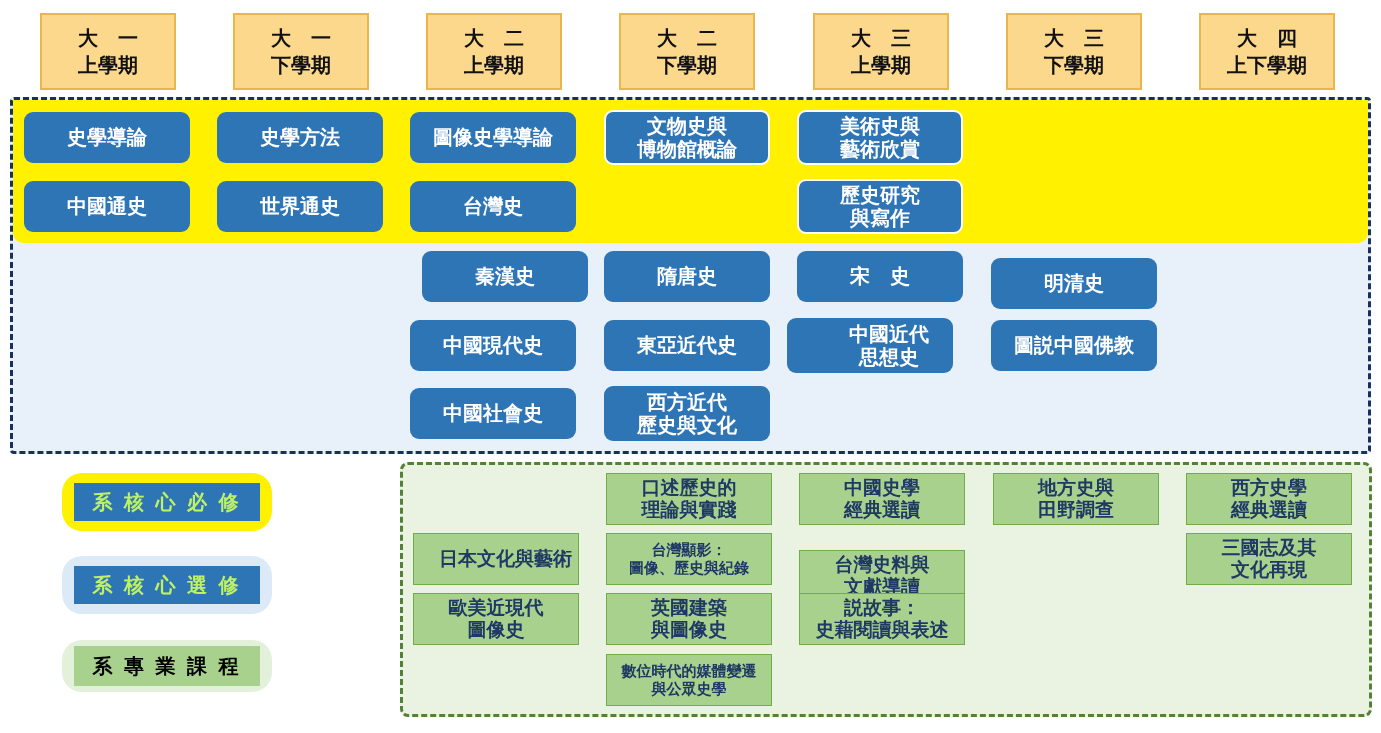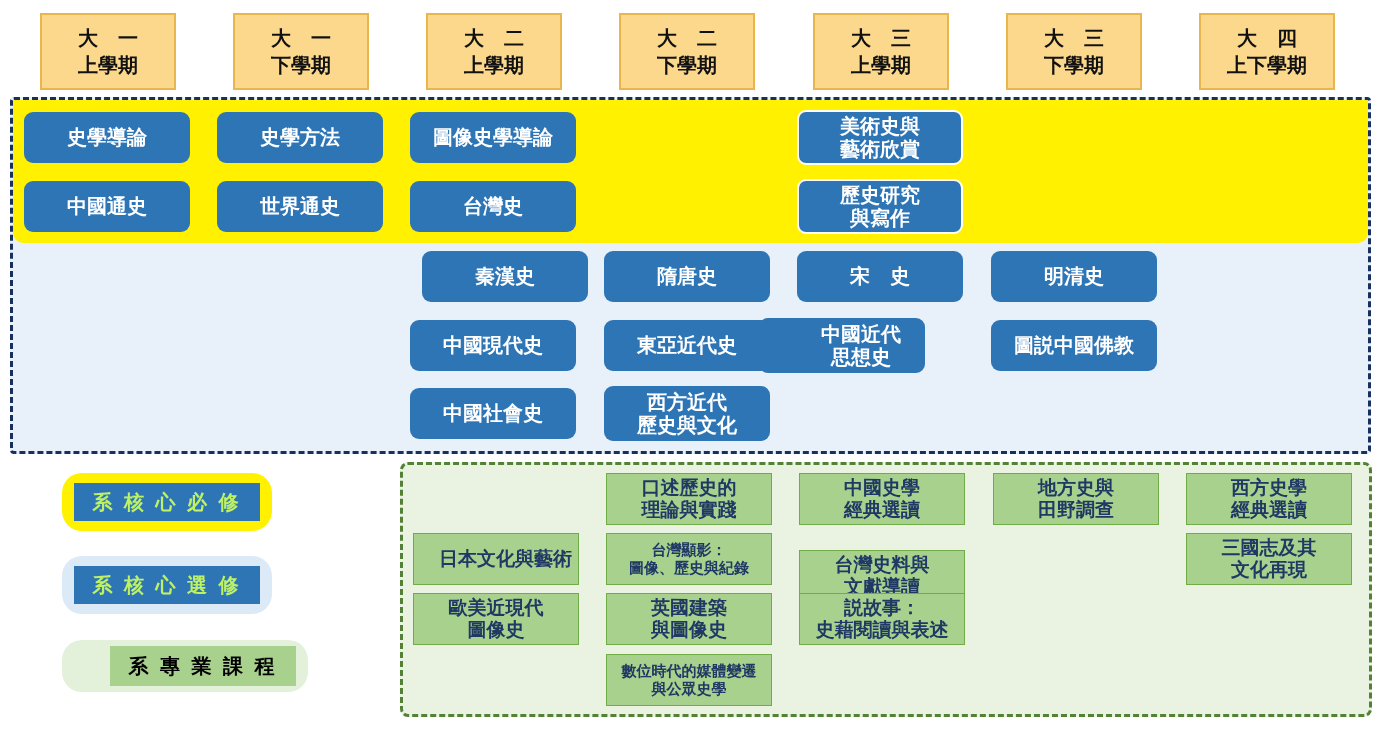--- a/index.html
+++ b/index.html
@@ -83,35 +83,37 @@
 下學期</div>
   <div class="hdr" style="left:1199px; top:13px;">大　四
 上下學期</div>
 
   <div class="zone-core"></div>
   <div class="band-yellow"></div>
 
   <div class="cb" style="left:24px;  top:112px;">史學導論</div>
   <div class="cb" style="left:217px; top:112px;">史學方法</div>
   <div class="cb" style="left:410px; top:112px;">圖像史學導論</div>
+  <div class="cb tl wb" style="left:604px; top:110px;">文物史與
+博物館概論</div>
   <div class="cb tl wb" style="left:797px; top:110px;">美術史與
 藝術欣賞</div>
   <div class="cb" style="left:24px;  top:181px;">中國通史</div>
   <div class="cb" style="left:217px; top:181px;">世界通史</div>
   <div class="cb" style="left:410px; top:181px;">台灣史</div>
   <div class="cb tl wb" style="left:797px; top:179px;">歷史研究
 與寫作</div>
 
   <div class="cb" style="left:410px; top:251px;margin-left:12px;">秦漢史</div>
   <div class="cb" style="left:604px; top:251px;">隋唐史</div>
   <div class="cb" style="left:797px; top:251px;">宋　史</div>
-  <div class="cb" style="left:991px; top:251px;">明清史</div>
+  <div class="cb" style="left:991px; top:258px;">明清史</div>
   <div class="cb" style="left:410px; top:320px;">中國現代史</div>
   <div class="cb" style="left:604px; top:320px;">東亞近代史</div>
-  <div class="cb tl" style="left:759px; top:318px;padding-left:38px;">中國近代
+  <div class="cb tl" style="left:787px; top:318px;padding-left:38px;">中國近代
 思想史</div>
   <div class="cb" style="left:991px; top:320px;">圖説中國佛教</div>
   <div class="cb" style="left:410px; top:388px;">中國社會史</div>
   <div class="cb tl" style="left:604px; top:386px;">西方近代
 歷史與文化</div>
 
   <div class="zone-pro"></div>
 
   <div class="gb" style="left:606px;  top:473px;">口述歷史的
 理論與實踐</div>
@@ -136,17 +138,17 @@
 與圖像史</div>
   <div class="gb sm" style="left:606px;  top:654px;">數位時代的媒體變遷
 與公眾史學</div>
 
   <div class="halo y" style="left:62px; top:473px;">
     <div class="pill blue">系 核 心 必 修</div>
   </div>
   <div class="halo b" style="left:62px; top:556px;">
     <div class="pill blue">系 核 心 選 修</div>
   </div>
-  <div class="halo g" style="left:62px; top:640px;padding-left:36px;">
+  <div class="halo g" style="left:62px; top:640px;">
     <div class="pill green">系 專 業 課 程</div>
   </div>
 
 </div>
 
 </body></html>

